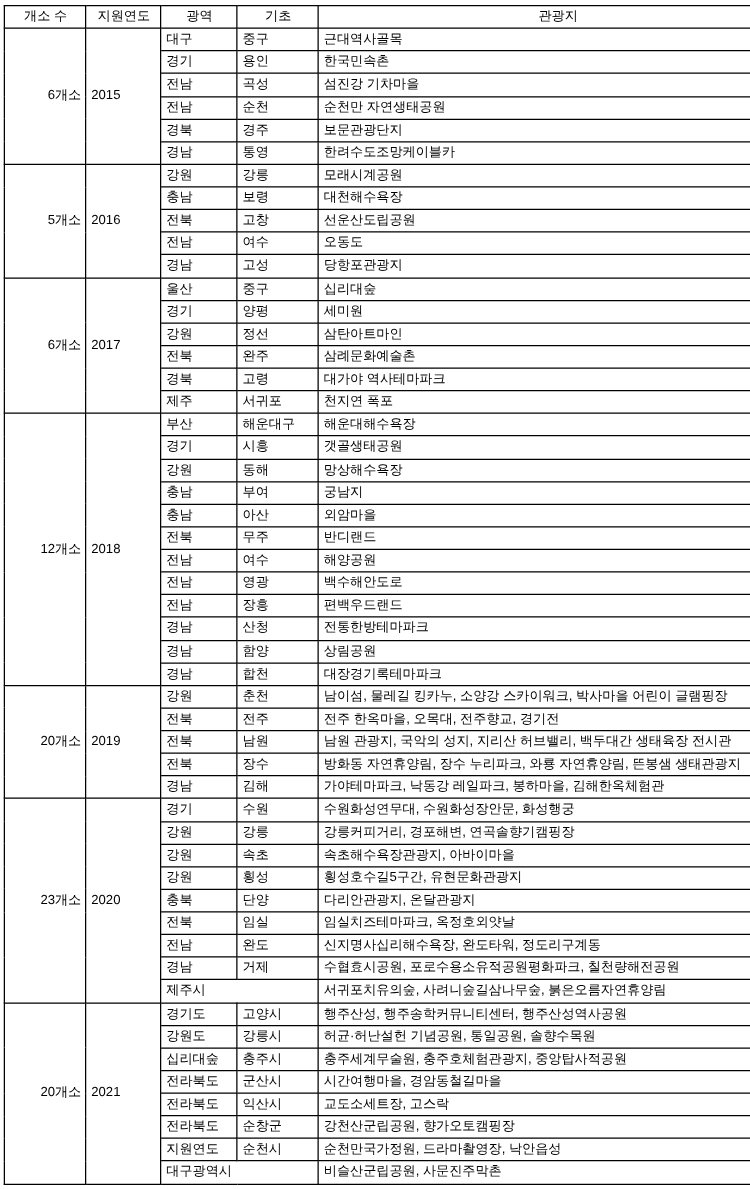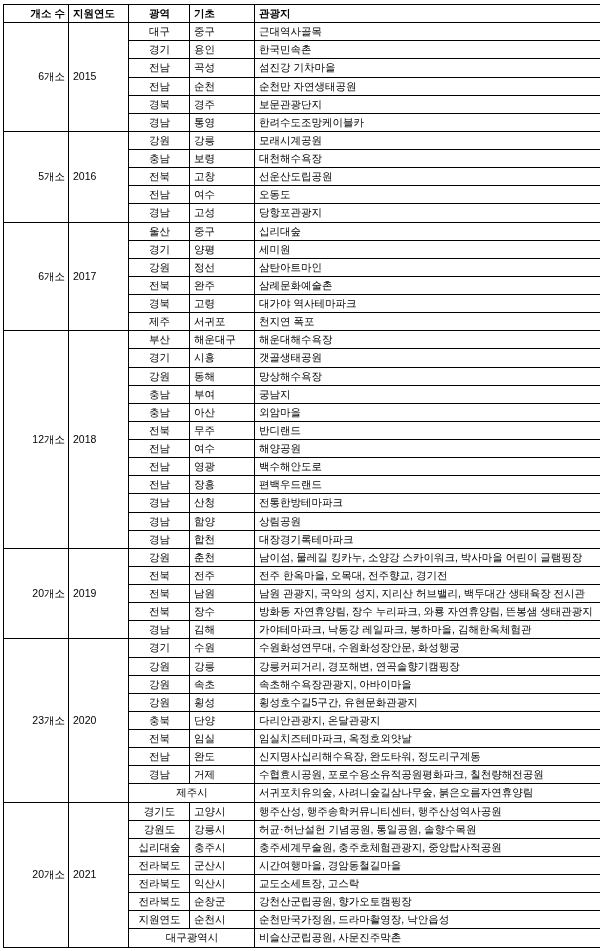--- a/index.html
+++ b/index.html
@@ -32,32 +32,33 @@
     overflow-wrap: break-word;
   }
   td.c-count {
     text-align: right;
     width: 57px;
   }
   td.c-year {
     width: 52px;
   }
   td.c-region {
-    text-align: center;
+    text-align: left;
     width: 53px;
   }
   td.c-base {
     width: 57px;
   }
   td.c-spot {
     text-align: left;
     width: 375px;
   }
   td.head {
-    font-weight: bold;
+    text-align: center;
+    font-weight: normal;
   }
 </style>
 </head>
 <body>
 
 <div id="sheet">
   <table class="grid">
     <tbody id="table-body">
         <tr>
           <td class="c-count head">개소 수</td>

